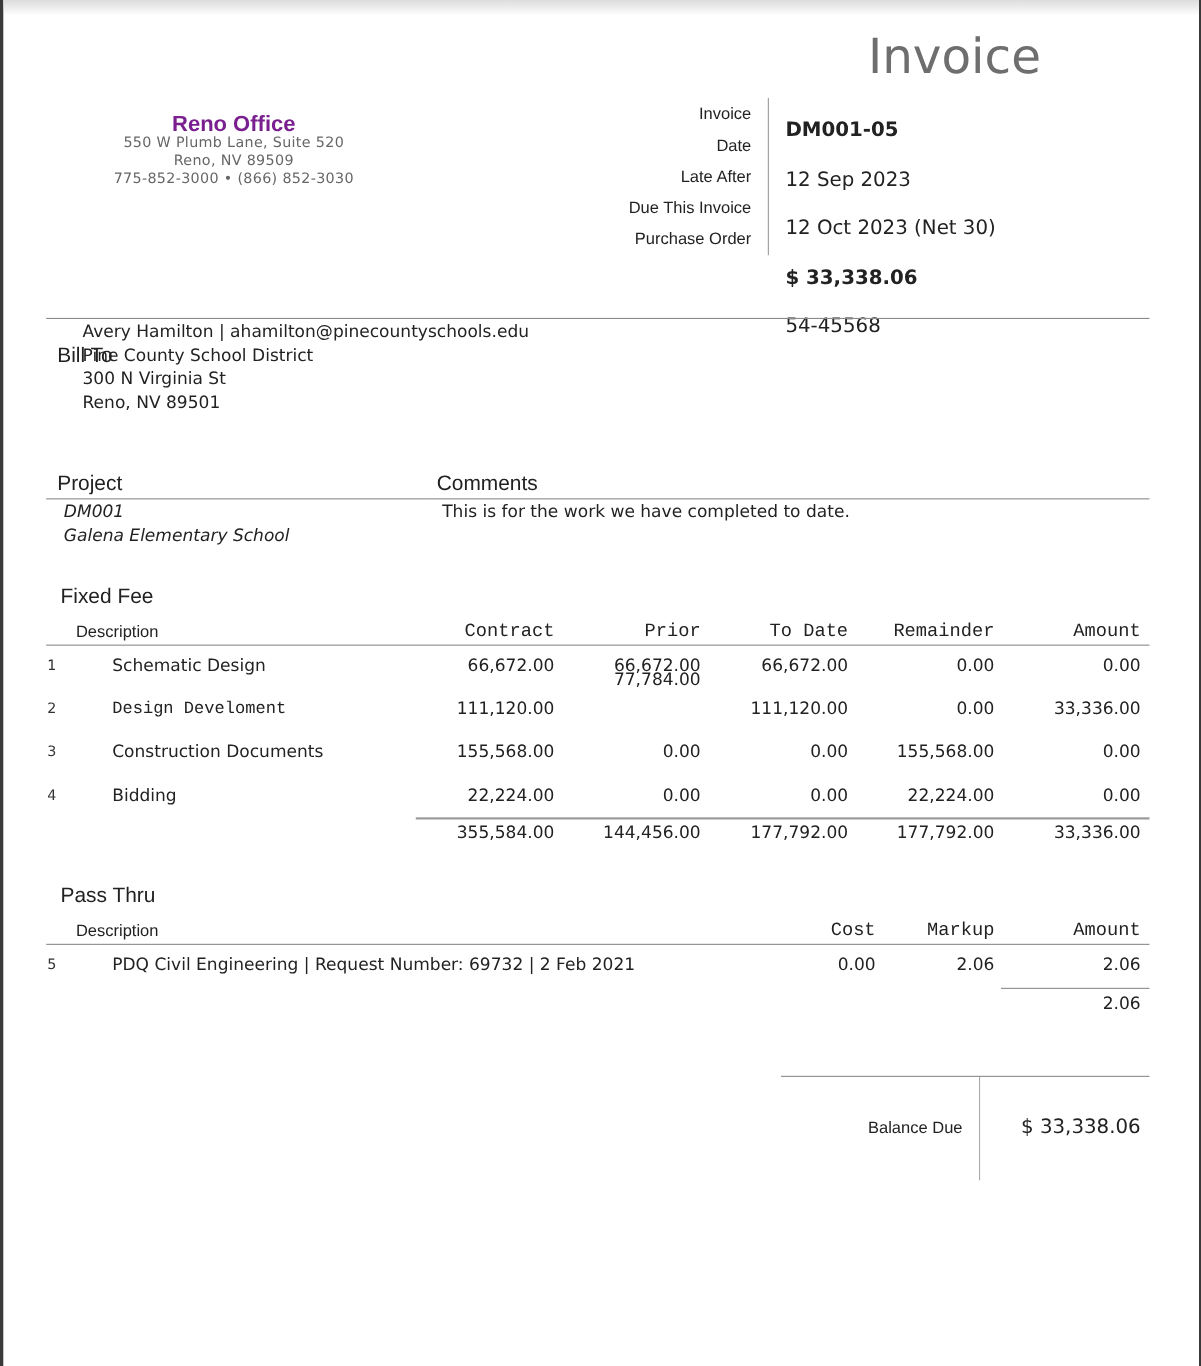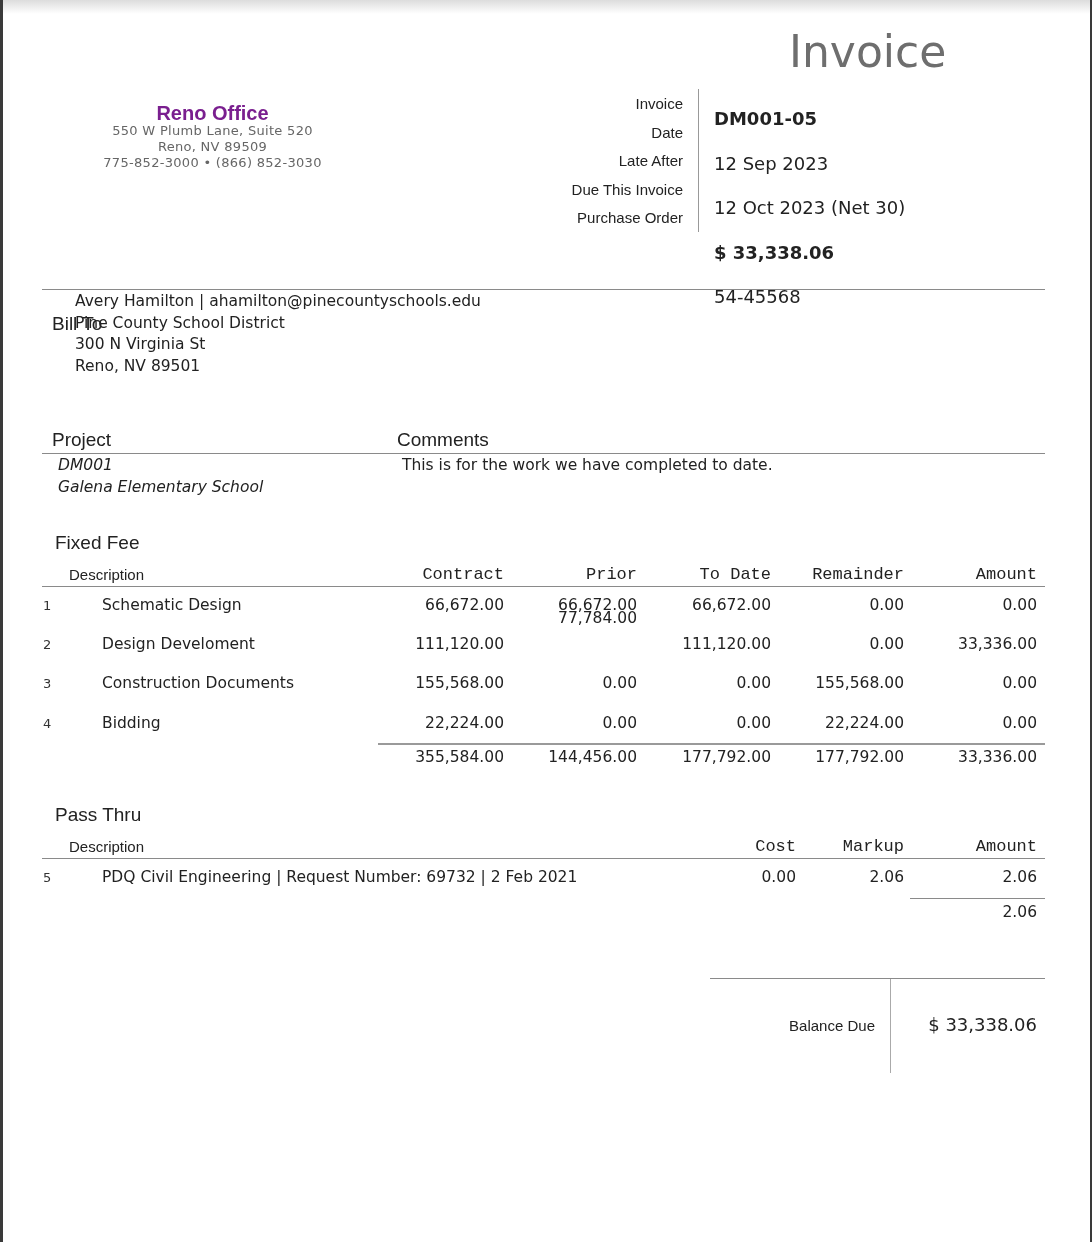--- a/index.html
+++ b/index.html
@@ -109,21 +109,21 @@
 
 <div id="ff-rows">
     <div class="rownum" style="left: 43px; top: 598px;">1</div>
     <div class="cell" style="left: 68px; top: 596px;">Schematic Design</div>
     <div class="cell num" style="right: 588px; top: 596px;">66,672.00</div>
     <div class="cell num" style="right: 455px; top: 596px;">66,672.00</div>
     <div class="cell num" style="right: 321px; top: 596px;">66,672.00</div>
     <div class="cell num" style="right: 188px; top: 596px;">0.00</div>
     <div class="cell num" style="right: 55px; top: 596px;">0.00</div>
     <div class="rownum" style="left: 43px; top: 637.2px;">2</div>
-    <div class="cell" style="left: 68px; top: 635.2px;">Design Develoment</div>
+    <div class="cell" style="left: 68px; top: 635.2px; font-family: Liberation Mono, monospace;">Design Develoment</div>
     <div class="cell num" style="right: 588px; top: 635.2px;">111,120.00</div>
     <div class="cell num" style="right: 455px; top: 609px;">77,784.00</div>
     <div class="cell num" style="right: 321px; top: 635.2px;">111,120.00</div>
     <div class="cell num" style="right: 188px; top: 635.2px;">0.00</div>
     <div class="cell num" style="right: 55px; top: 635.2px;">33,336.00</div>
     <div class="rownum" style="left: 43px; top: 676.4px;">3</div>
     <div class="cell" style="left: 68px; top: 674.4px;">Construction Documents</div>
     <div class="cell num" style="right: 588px; top: 674.4px;">155,568.00</div>
     <div class="cell num" style="right: 455px; top: 674.4px;">0.00</div>
     <div class="cell num" style="right: 321px; top: 674.4px;">0.00</div>

